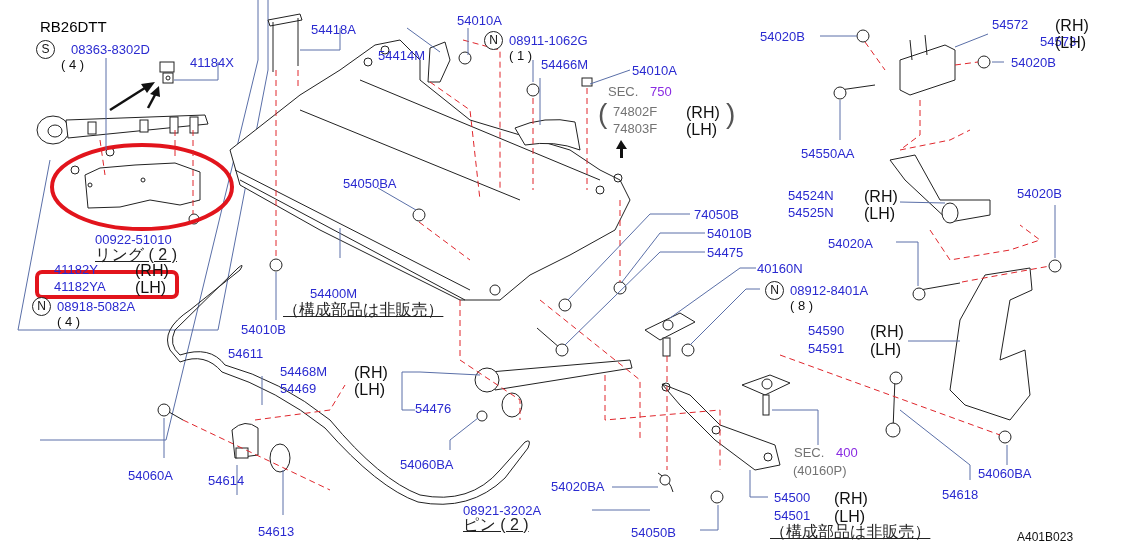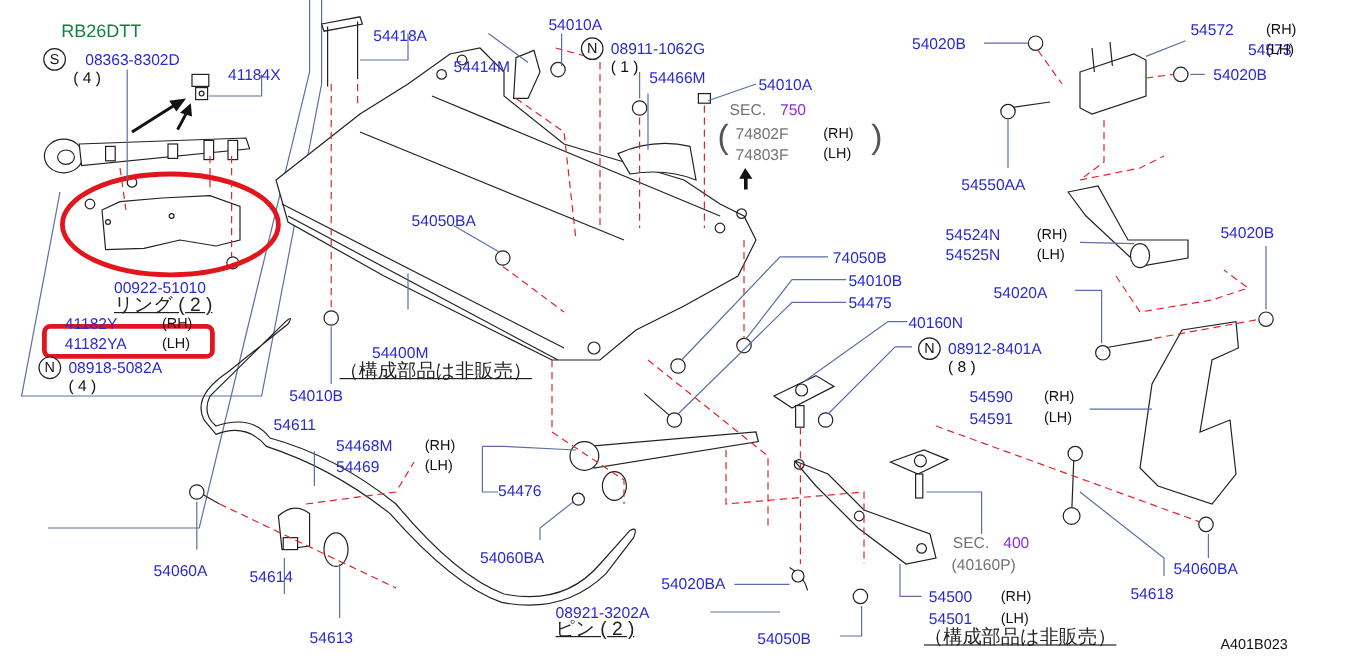--- a/index.html
+++ b/index.html
@@ -6,22 +6,22 @@
   body { width: 1122px; height: 559px; position: relative; overflow: hidden;
          font-family: "Liberation Sans", "DejaVu Sans", sans-serif; }
   #diagram { position: absolute; left: 0; top: 0; width: 1122px; height: 559px; }
   .lbl { position: absolute; font-size: 13px; color: #2a2ad0; white-space: nowrap; line-height: 15px; }
   .blk { color: #737373; }
   .sec { color: #8a2be2; }
   .jp  { font-size: 16px; color: #222; text-decoration: underline; }
   .qty { color: #111111; font-size: 13px; }
   .circ { position: absolute; width: 17px; height: 17px; border: 1px solid #222; border-radius: 50%;
           font-size: 12px; line-height: 17px; text-align: center; color: #111; background: #fff; }
-  .side { position: absolute; font-size: 12px; color: #111; }
-  .title { position: absolute; font-size: 15px; color: #15803d; margin-left: 11px; }
+  .side { position: absolute; font-size: 16px; color: #111; }
+  .title { position: absolute; font-size: 15px; color: #000000; }
   .code { position: absolute; font-size: 12px; color: #111; }
   .part { fill: #ffffff; stroke: #222; stroke-width: 1; }
   .thin { fill: none; stroke: #222; stroke-width: 1; }
   .lead { fill: none; stroke: #5a6fa8; stroke-width: 1; }
   .dash { fill: none; stroke: #e0262c; stroke-width: 1; stroke-dasharray: 6 4; }
   .hl   { fill: none; stroke: #e2141c; stroke-width: 4; }
 </style>
 </head>
 <body>
 

